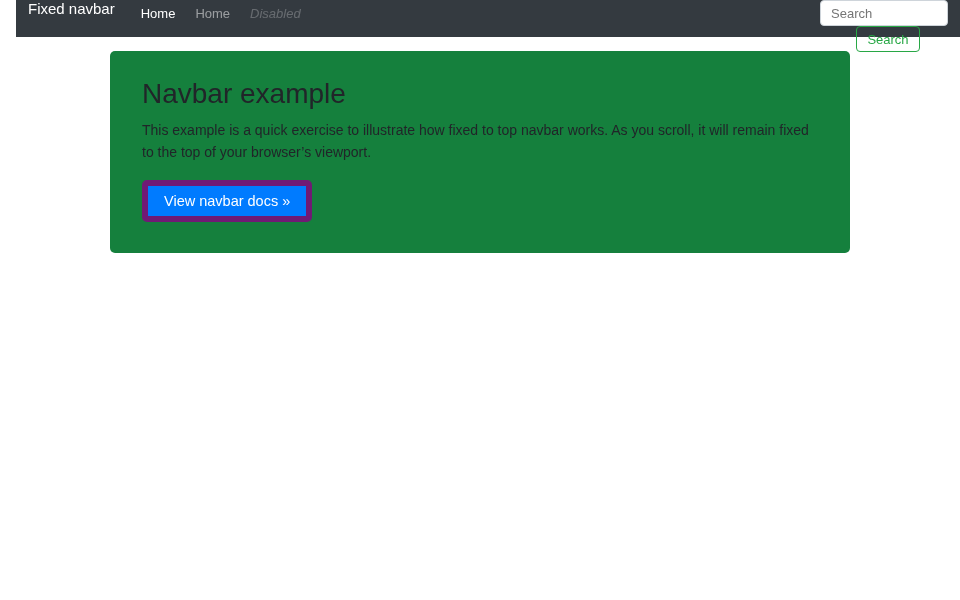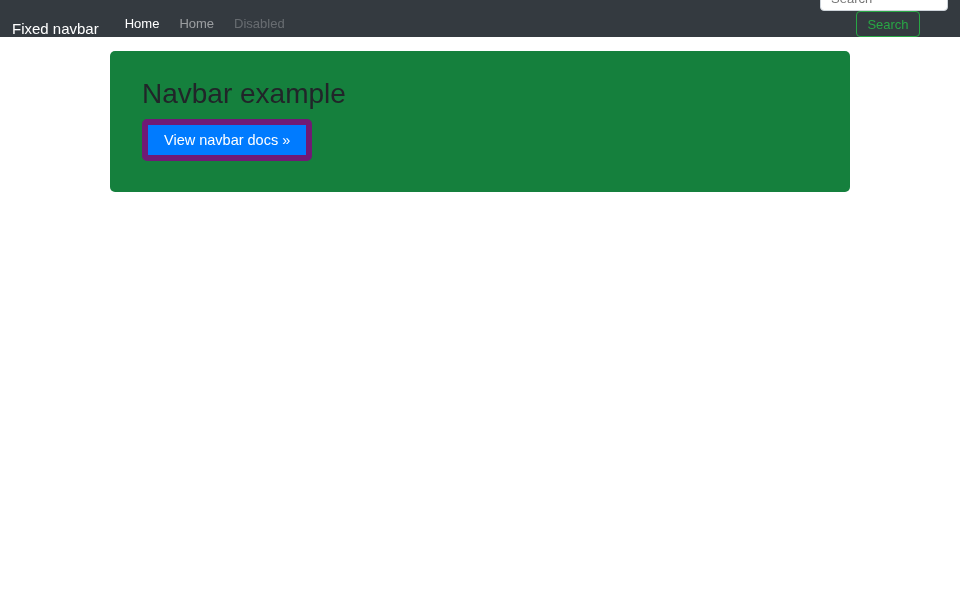--- a/index.html
+++ b/index.html
@@ -9,25 +9,25 @@
     width: 960px;
     height: 600px;
     background: #ffffff;
     font-family: "Liberation Sans", sans-serif;
     overflow: hidden;
   }
 
   
   .navbar {
     position: fixed;
-    top: 0; left: 0; right: 0;
+    top: 0; left: 16px; right: 0;
     height: 37px;
     background: #343a40;
     display: flex;
-    align-items: flex-end;
+    align-items: flex-start;
     padding: 0 12px;
   }
   .navbar-brand {
     color: #ffffff;
     font-size: 15px;
     text-decoration: none;
     margin-right: 18px;
     white-space: nowrap;
     cursor: pointer;
   }
@@ -38,21 +38,21 @@
   .nav-link {
     font-size: 13px;
     text-decoration: none;
     padding: 6px 8px;
     margin-right: 4px;
     cursor: pointer;
     white-space: nowrap;
   }
   .nav-link.active   { color: #ffffff; }
   .nav-link.normal   { color: rgba(255,255,255,0.5); }
-  .nav-link.disabled { color: rgba(255,255,255,0.25); cursor: default; }
+  .nav-link.disabled { color: rgba(255,255,255,0.25); cursor: default; font-style: italic; }
 
   .navbar-spacer { flex: 1; }
 
   .search-form {
     display: flex;
     align-items: center;
     flex-direction: column;
   }
   .search-input {
     width: 128px;
@@ -135,15 +135,16 @@
 
   <form class="search-form">
     <input class="search-input" type="text" placeholder="Search" style="">
     <button class="search-button" type="submit">Search</button>
   </form>
 </nav>
 
 <main class="main-container">
   <div class="jumbotron">
     <h1>Navbar example</h1>
+    <p>This example is a quick exercise to illustrate how fixed to top navbar works. As you scroll, it will remain fixed to the top of your browser’s viewport.</p>
     <a class="cta-button">View navbar docs »</a>
   </div>
 </main>
 
 </body></html>

